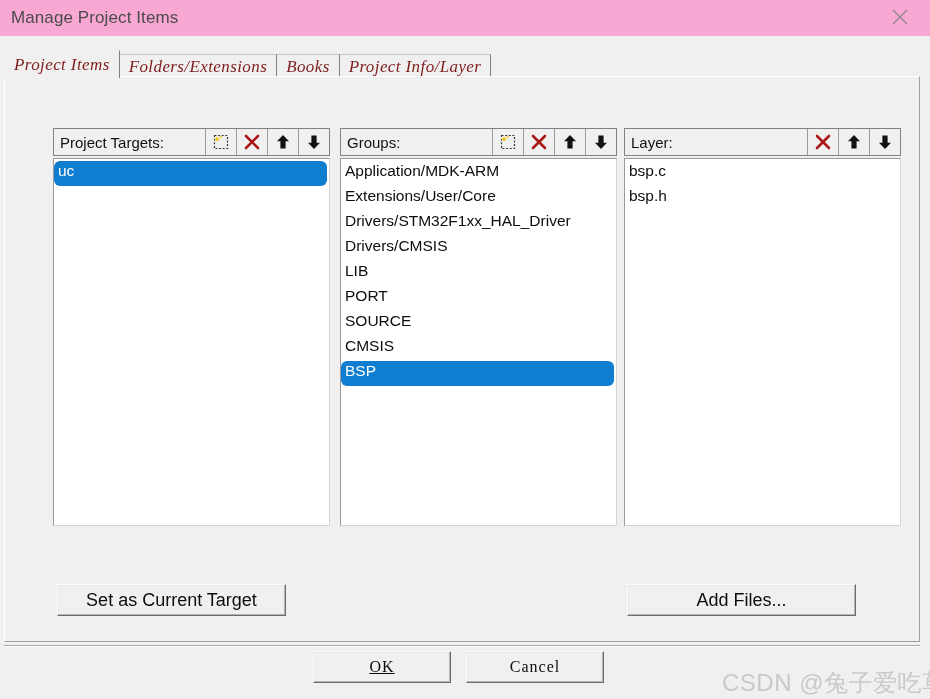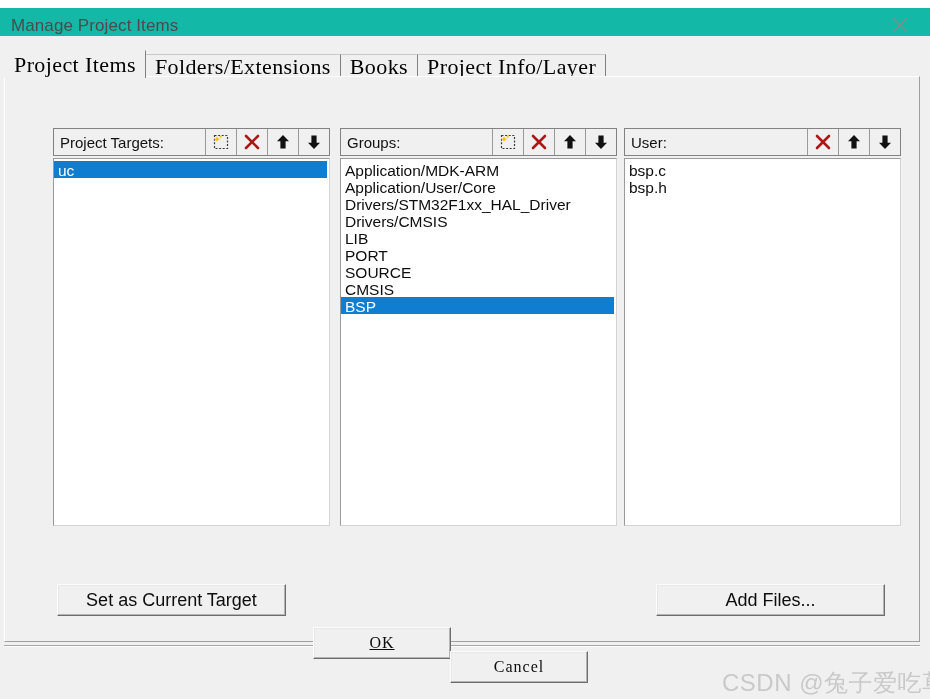--- a/index.html
+++ b/index.html
@@ -11,23 +11,23 @@
     height: 699px;
     background: #ffffff;
     font-family: "Liberation Sans", sans-serif;
     overflow: hidden;
     position: relative;
   }
 
   
   .titlebar {
     position: absolute;
-    left: 0; top: 8px;
+    left: 0; top: 0;
     width: 930px; height: 36px;
-    background: #14b8a6;
+    background: #f9a8d4;
     display: flex;
     align-items: center;
   }
   .title-text {
     margin-left: 11px;
     font-size: 17px;
     color: #4b4b4b;
     font-family: "Liberation Sans", sans-serif;
     letter-spacing: 0.1px;
     white-space: nowrap;
@@ -56,35 +56,36 @@
     position: absolute;
     left: 0; top: 10px;
     width: 930px; height: 32px;
     display: flex;
     align-items: flex-end;
     padding-left: 4px;
     box-sizing: border-box;
   }
   .tab {
     font-family: "Liberation Serif", serif;
-    font-size: 22px;
-    color: #000000;
+    font-size: 17px;
+    color: #7f1d1d;
     padding: 4px 9px 5px 9px;
     background: #f0f0f0;
     border-left: 1px solid #808080;
     border-top: 1px solid #c8c8c8;
     border-right: 1px solid #808080;
     margin-right: -1px;
     white-space: nowrap;
     cursor: pointer;
     letter-spacing: 0.4px;
     position: relative;
     height: 24px;
     box-sizing: border-box;
     line-height: 16px;
+    font-style: italic;
   }
   .tab.active {
     font-weight: normal;
     background: #f0f0f0;
     border-left: 1px solid #f0f0f0;
     border-top: 1px solid #f0f0f0;
     height: 28px;
     padding-top: 6px;
     z-index: 3;
   }
@@ -158,25 +159,26 @@
     border-bottom: 1px solid #d4d4d4;
     box-sizing: border-box;
     margin-top: 2px;
     padding: 2px 0 0 0;
     overflow: hidden;
   }
   .list-item {
     font-size: 15.5px;
     color: #0d0d0d;
     line-height: 19.6px;
-    height: 17px;
+    height: 25px;
     padding-left: 4px;
     white-space: nowrap;
     cursor: pointer;
     font-family: "Liberation Sans", sans-serif;
+    border-radius: 6px;
   }
   .list-item.selected {
     background: #0f7ed0;
     color: #ffffff;
     margin-right: 2px;
   }
 
   
   .btn {
     background: #f0f0f0;
@@ -195,40 +197,40 @@
   .btn-sans { font-family: "Liberation Sans", sans-serif; font-size: 18px; }
   .btn-mono { font-family: "Liberation Serif", serif; font-size: 16px; letter-spacing: 1px; }
 
   .btn-set-target {
     position: absolute;
     left: 57px; top: 548px;
     width: 229px; height: 32px;
   }
   .btn-add-files {
     position: absolute;
-    left: 656px; top: 548px;
+    left: 627px; top: 548px;
     width: 229px; height: 32px;
   }
 
   
   .bottom-sep {
     position: absolute;
     left: 4px; top: 609px;
     width: 916px; height: 0px;
     border-top: 1px solid #a6a6a6;
     border-bottom: 1px solid #ffffff;
   }
   .btn-ok {
     position: absolute;
-    left: 313px; top: 591px;
+    left: 313px; top: 615px;
     width: 138px; height: 32px; text-decoration: underline;
   }
   .btn-cancel {
     position: absolute;
-    left: 450px; top: 615px;
+    left: 466px; top: 615px;
     width: 138px; height: 32px;
   }
   .btn-help {
     position: absolute;
     left: 795px; top: 615px;
     width: 114px; height: 32px;
   }
 
   
   .watermark {
@@ -332,34 +334,34 @@
         </div>
         <div class="icon-btn">
           <svg width="20" height="18" viewBox="0 0 20 18">
             <path d="M10 16 L16 9.8 L12.6 9.8 L12.6 2.4 L7.4 2.4 L7.4 9.8 L4 9.8 Z" fill="#111111"></path>
           </svg>
         </div>
       </div>
     </div>
     <div class="listbox">
       <div class="list-item">Application/MDK-ARM</div>
-      <div class="list-item">Application/User/Core</div>
+      <div class="list-item">Extensions/User/Core</div>
       <div class="list-item">Drivers/STM32F1xx_HAL_Driver</div>
       <div class="list-item">Drivers/CMSIS</div>
       <div class="list-item">LIB</div>
       <div class="list-item">PORT</div>
       <div class="list-item">SOURCE</div>
       <div class="list-item">CMSIS</div>
       <div class="list-item selected">BSP</div>
     </div>
   </div>
 
   <div class="column col-files">
     <div class="col-header">
-      <span class="col-label">User:</span>
+      <span class="col-label">Layer:</span>
       <div class="hdr-buttons">
         <div class="icon-btn">
           <svg width="20" height="18" viewBox="0 0 20 18">
             <line x1="4" y1="3" x2="16" y2="15" stroke="#aa1818" stroke-width="2.6" stroke-linecap="round"></line>
             <line x1="16" y1="3" x2="4" y2="15" stroke="#aa1818" stroke-width="2.6" stroke-linecap="round"></line>
           </svg>
         </div>
         <div class="icon-btn">
           <svg width="20" height="18" viewBox="0 0 20 18">
             <path d="M10 2 L16 8.2 L12.6 8.2 L12.6 15.6 L7.4 15.6 L7.4 8.2 L4 8.2 Z" fill="#111111"></path>

